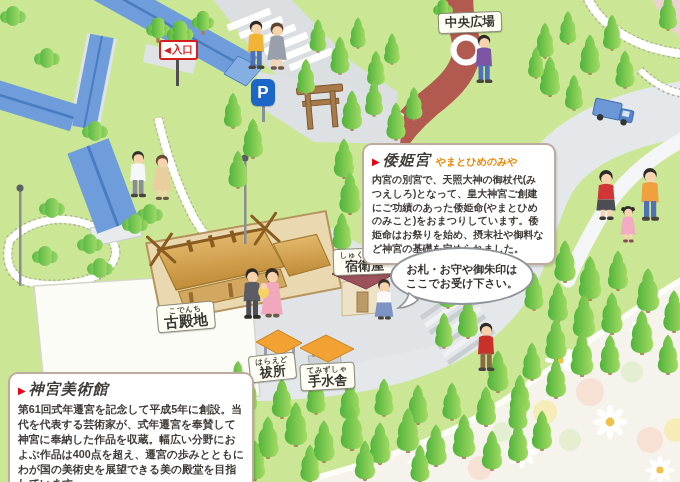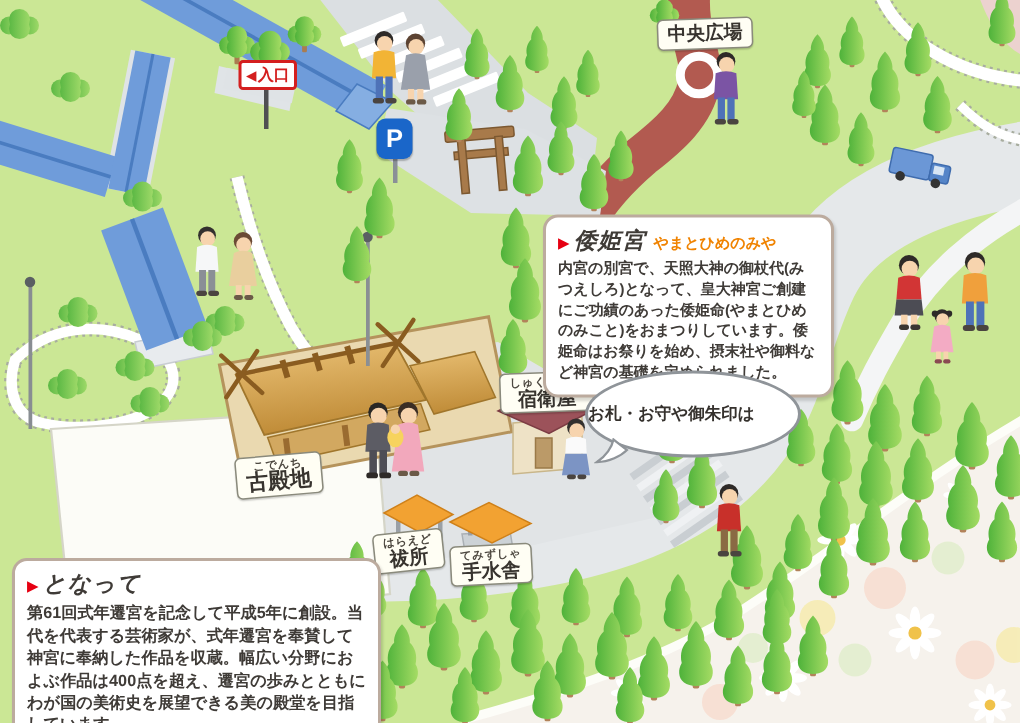--- a/index.html
+++ b/index.html
@@ -35,21 +35,21 @@
   .infobox .mk{color:#e60012;font-size:10px;}
   .infobox .ttl{font-size:15px;font-weight:bold;letter-spacing:1px;font-style:italic;}
   .infobox .rby{color:#f08300;font-size:10px;font-weight:bold;margin-left:2px;text-align:right;}
   .infobox .bdy{font-size:10px;font-weight:bold;line-height:1.38;margin-top:3px;text-align:left;}
   #box-yamatohime{left:362px;top:143px;width:174px;}
   #box-museum{left:8px;top:372px;width:226px;}
   #box-museum .bdy{font-size:10.8px;}
   
   #bubble{position:absolute;left:390px;top:247px;width:140px;height:54px;background:#fff;
       border:2px solid #8f9499;border-radius:50%;z-index:6;display:flex;flex-direction:column;
-      justify-content:center;font-size:11px;font-weight:bold;color:#35312d;line-height:1.3;}
+      align-items:center;justify-content:center;font-size:11px;font-weight:bold;color:#35312d;line-height:1.3;}
   #bubble .tail{position:absolute;left:4px;bottom:-9px;}
 </style>
 </head>
 <body>
 
 <div class="stage">
 
 <svg class="base" width="680" height="482" viewBox="0 0 680 482">
   <defs>
     <linearGradient id="gTree" x1="0" y1="0" x2="1" y2="0">
@@ -537,25 +537,26 @@
     <span class="mk">▶</span>
     <span class="ttl">倭姫宮</span>
     <span class="rby">やまとひめのみや</span>
   </div>
   <div class="bdy">内宮の別宮で、天照大神の御杖代(みつえしろ)となって、皇大神宮ご創建にご功績のあった倭姫命(やまとひめのみこと)をおまつりしています。倭姫命はお祭りを始め、摂末社や御料など神宮の基礎を定められました。</div>
 </div>
 
 <div class="infobox" id="box-museum">
   <div class="titlerow">
     <span class="mk">▶</span>
-    <span class="ttl">となって</span>
+    <span class="ttl">神宮美術館</span>
   </div>
   <div class="bdy">第61回式年遷宮を記念して平成5年に創設。当代を代表する芸術家が、式年遷宮を奉賛して神宮に奉納した作品を収蔵。幅広い分野におよぶ作品は400点を超え、遷宮の歩みとともにわが国の美術史を展望できる美の殿堂を目指しています。</div>
 </div>
 
 <div id="bubble">
   <span>お札・お守や御朱印は</span>
+  <span>ここでお受け下さい。</span>
   <svg class="tail" width="26" height="20">
     <path d="M2,16 C8,12 12,6 13,1 L22,8 C18,12 10,16 2,16 Z" fill="#fff" stroke="#8f9499" stroke-width="1.5"></path>
   </svg>
 </div>
 
 </div>
 
 </body></html>

